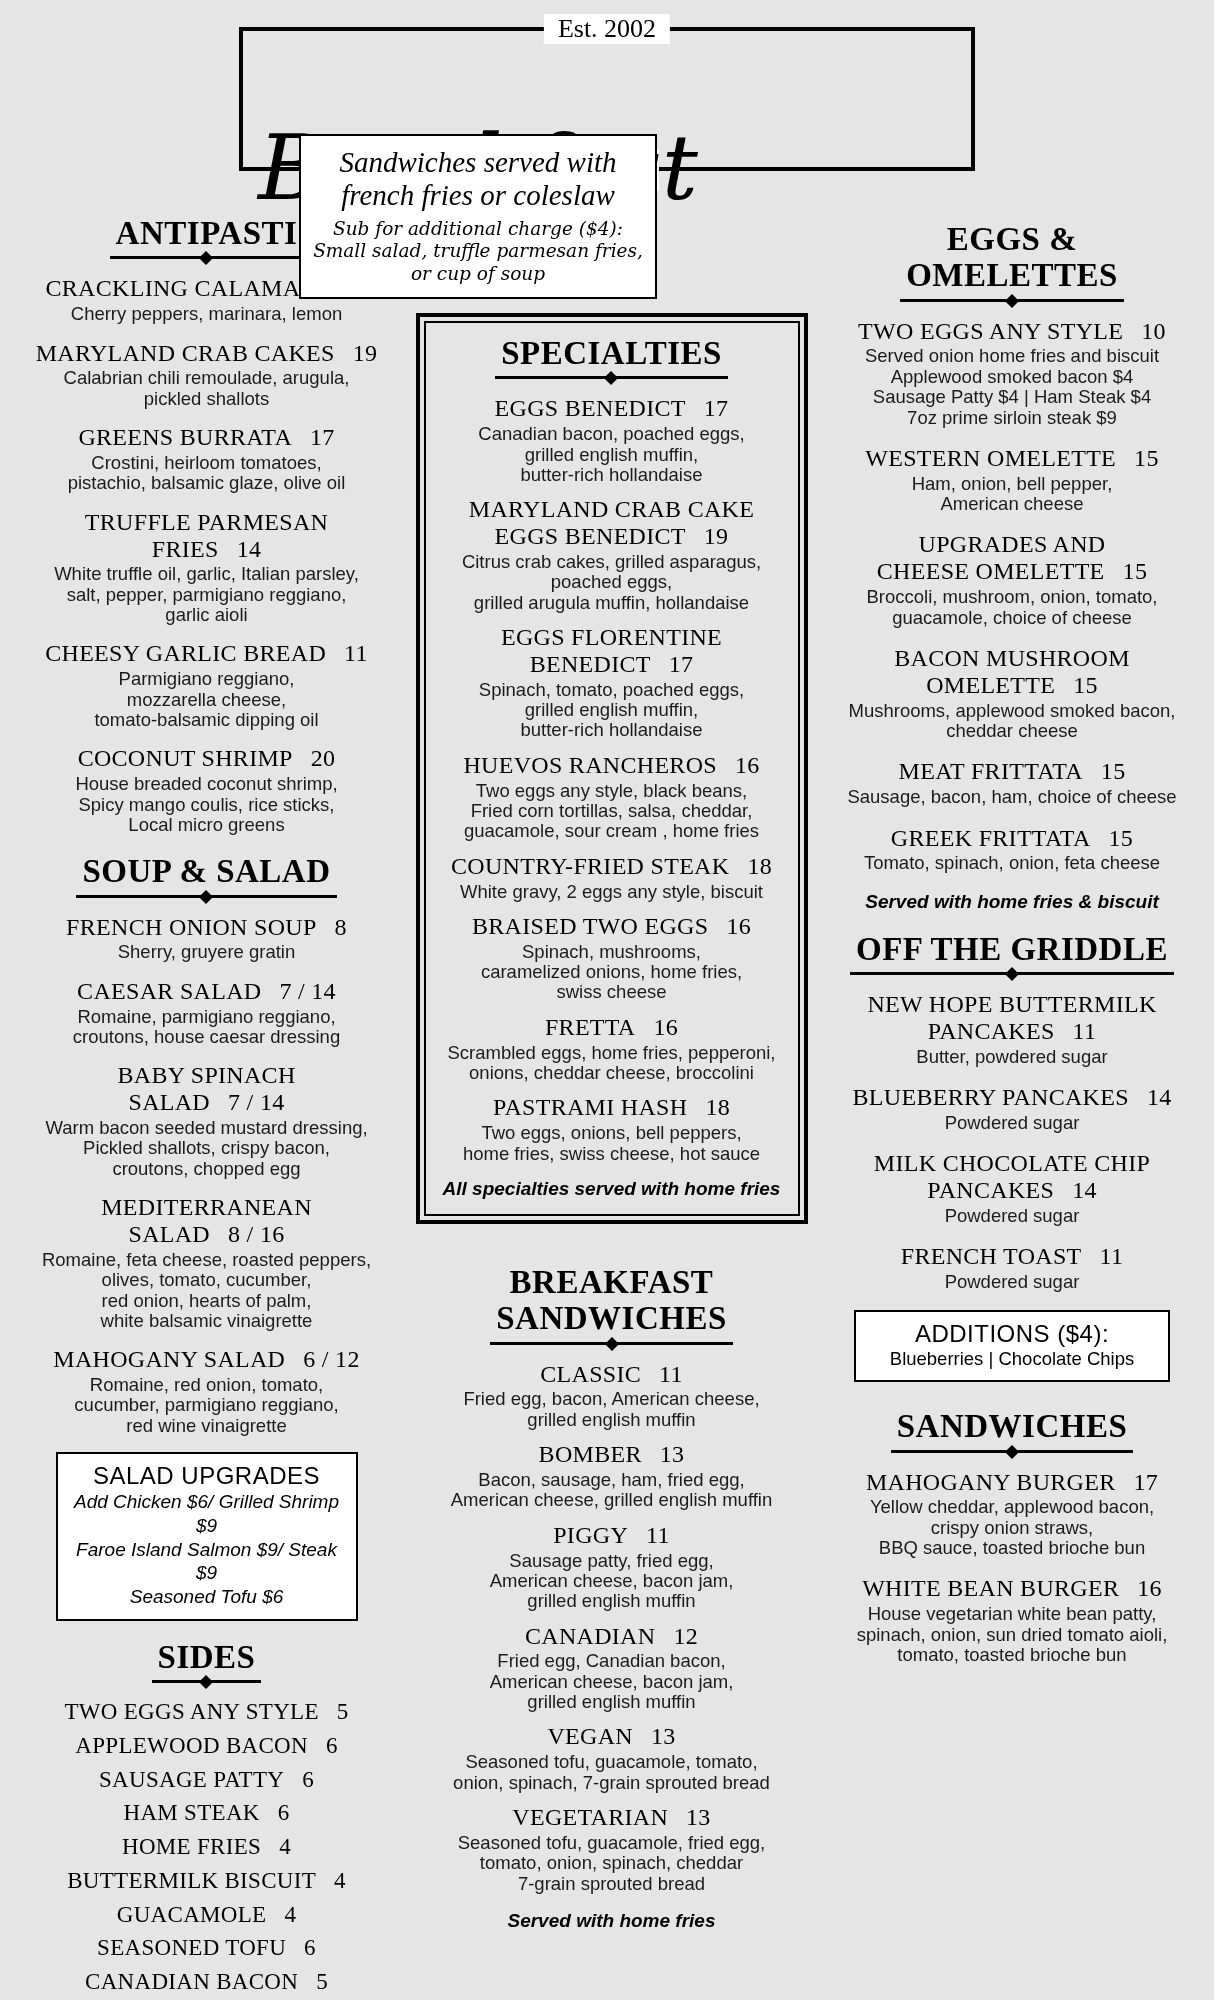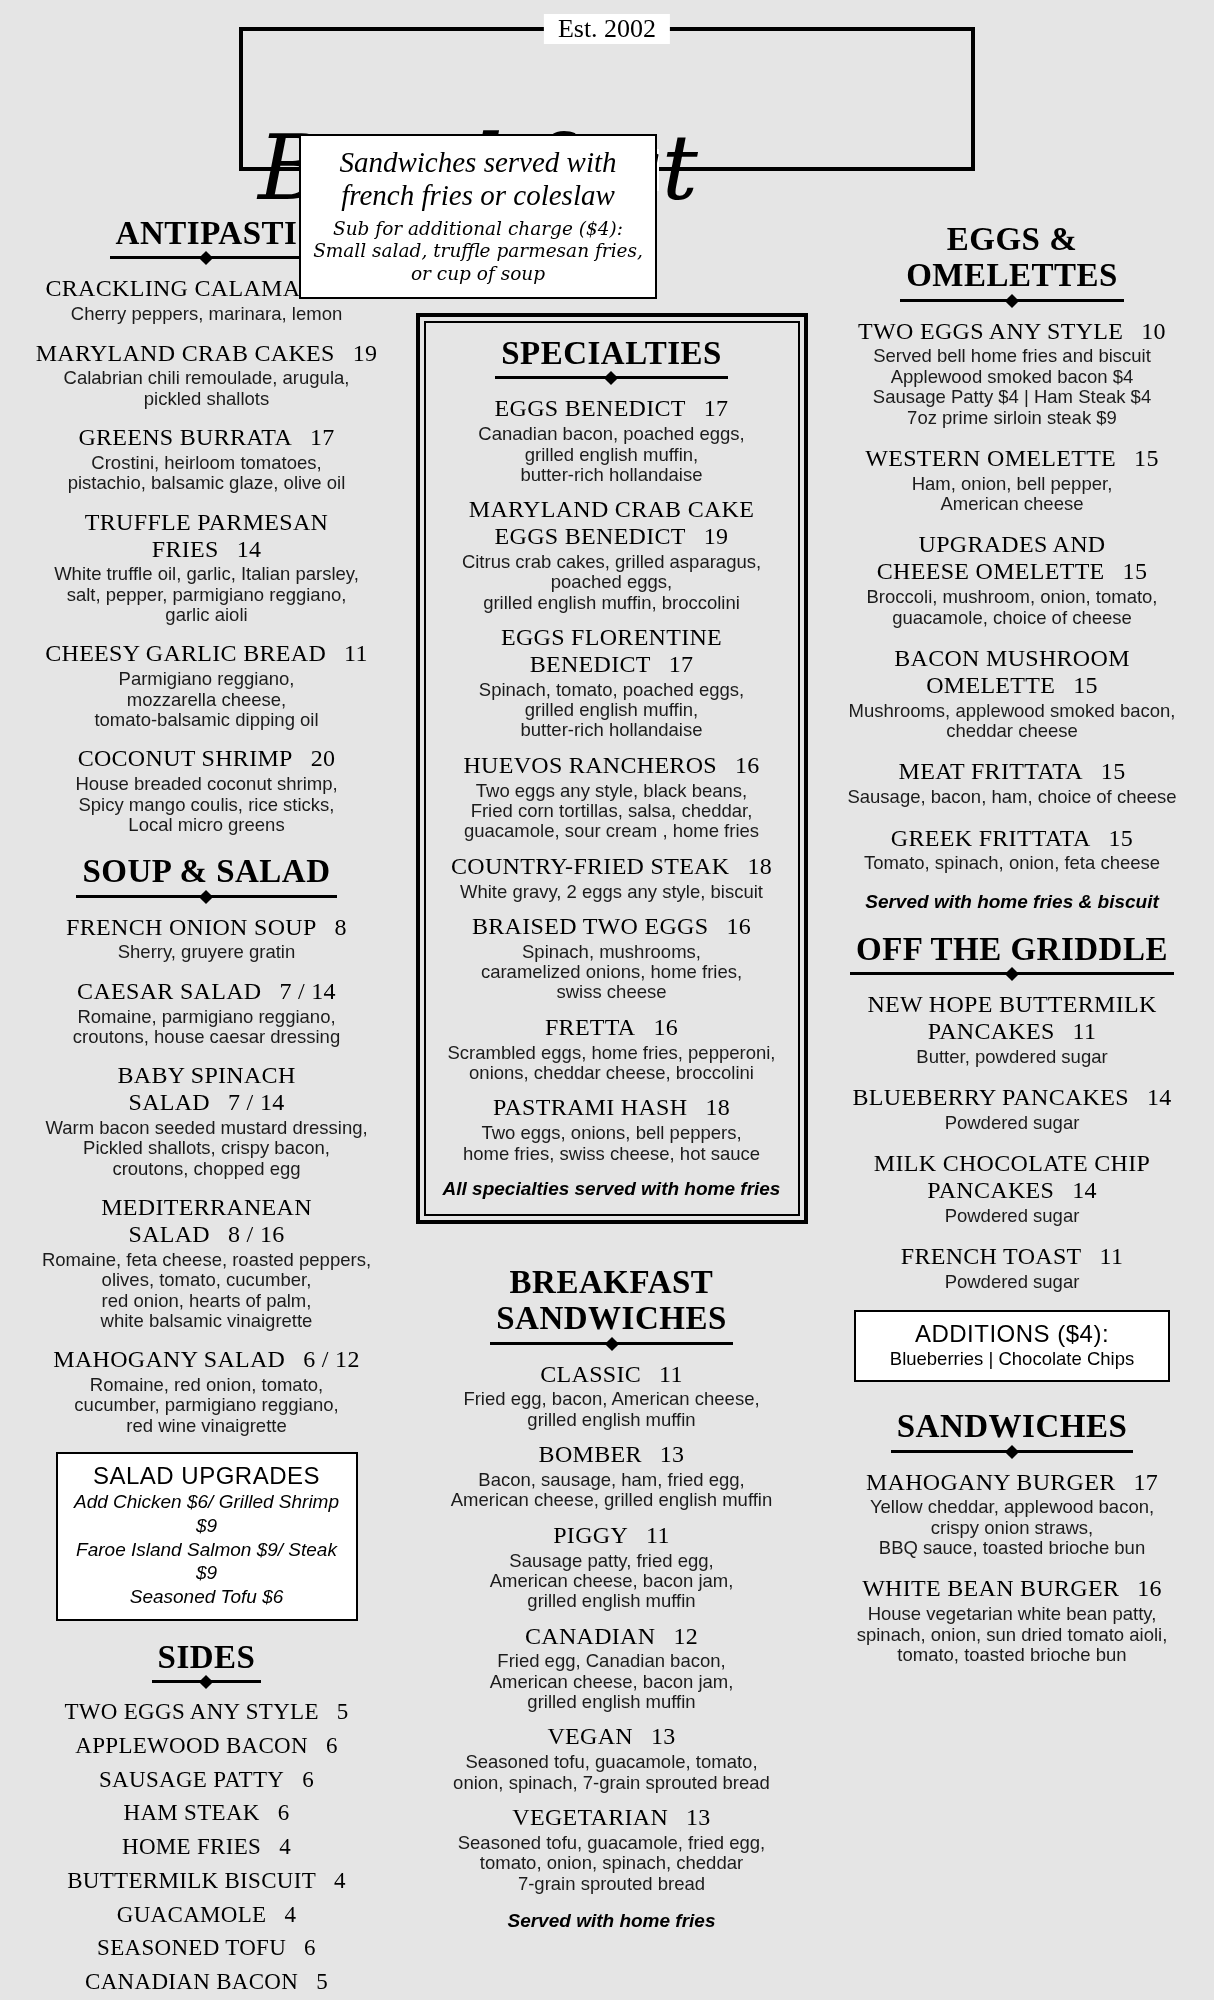--- a/index.html
+++ b/index.html
@@ -179,21 +179,21 @@
                 <div>Canadian bacon, poached eggs,</div>
                 <div>grilled english muffin,</div>
                 <div>butter-rich hollandaise</div>
               </div>
             </div><div class="menu-item">
               <div class="item-title"><span class="nm">MARYLAND CRAB CAKE
 EGGS BENEDICT</span><span class="pr">19</span></div>
               <div class="item-desc">
                 <div>Citrus crab cakes, grilled asparagus,</div>
                 <div>poached eggs,</div>
-                <div>grilled english muffin, broccolini</div>
+                <div>grilled arugula muffin, hollandaise</div>
               </div>
             </div><div class="menu-item">
               <div class="item-title"><span class="nm">EGGS FLORENTINE
 BENEDICT</span><span class="pr">17</span></div>
               <div class="item-desc">
                 <div>Spinach, tomato, poached eggs,</div>
                 <div>grilled english muffin,</div>
                 <div>butter-rich hollandaise</div>
               </div>
             </div><div class="menu-item">
@@ -269,21 +269,21 @@
               <div>tomato, onion, spinach, cheddar</div>
               <div>7-grain sprouted bread</div>
             </div>
           </div><div class="section-note">Served with home fries</div></section>
       </div>
     <div class="col col-right">
         <section class="section"><h2 class="section-heading">EGGS &amp;
 OMELETTES</h2><div class="menu-item">
             <div class="item-title"><span class="nm">TWO EGGS ANY STYLE</span><span class="pr">10</span></div>
             <div class="item-desc">
-              <div>Served bell home fries and biscuit</div>
+              <div>Served onion home fries and biscuit</div>
               <div>Applewood smoked bacon $4</div>
               <div>Sausage Patty $4 | Ham Steak $4</div>
               <div>7oz prime sirloin steak $9</div>
             </div>
           </div><div class="menu-item">
             <div class="item-title"><span class="nm">WESTERN OMELETTE</span><span class="pr">15</span></div>
             <div class="item-desc">
               <div>Ham, onion, bell pepper,</div>
               <div>American cheese</div>
             </div>

